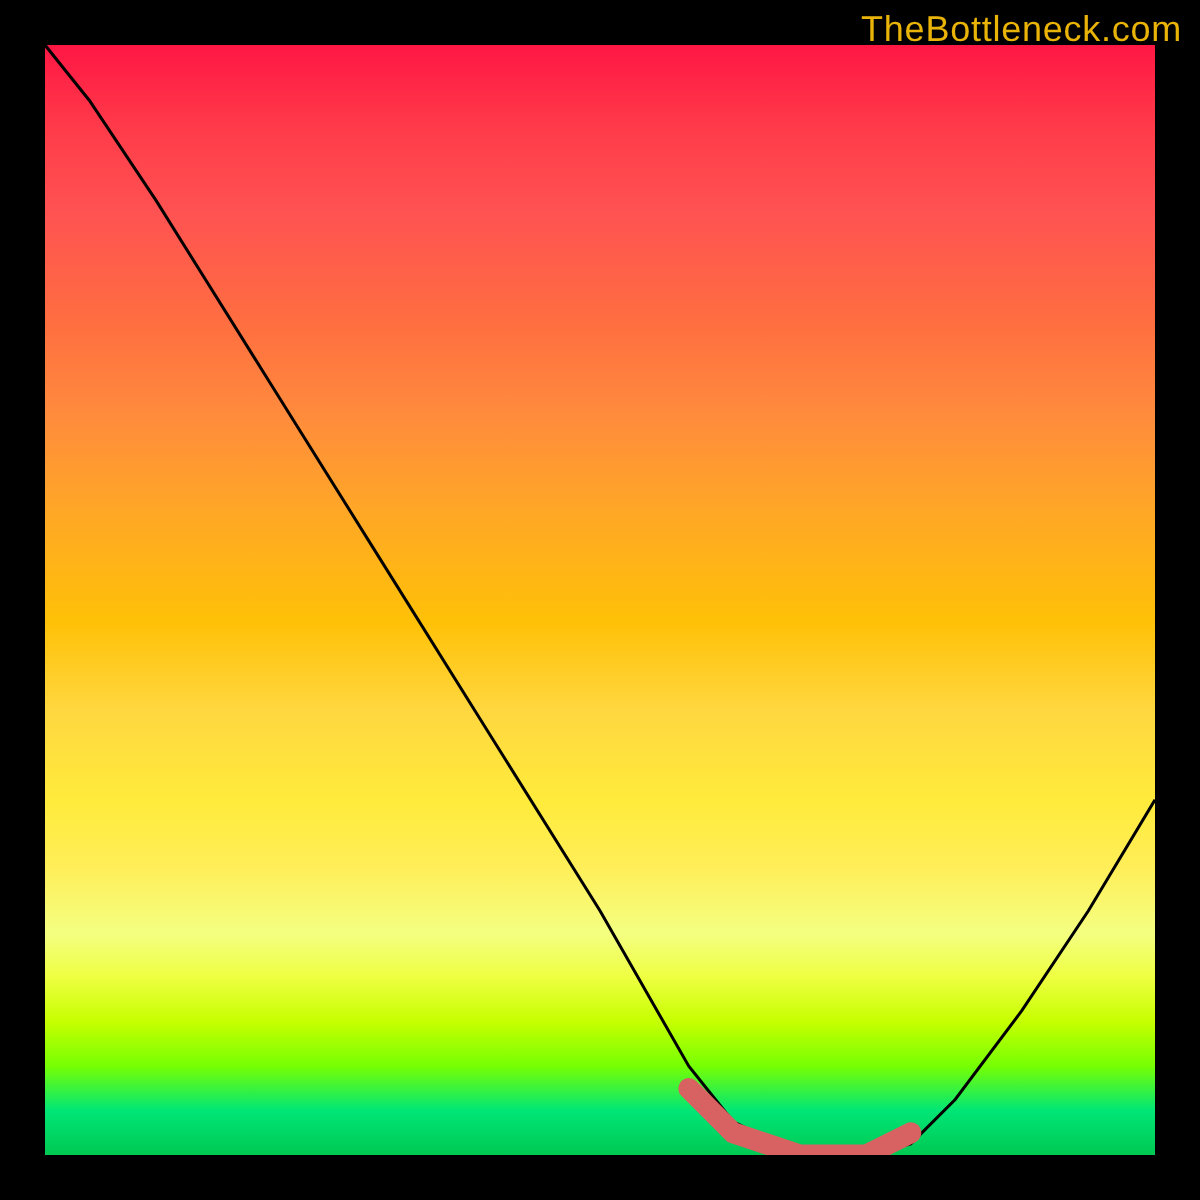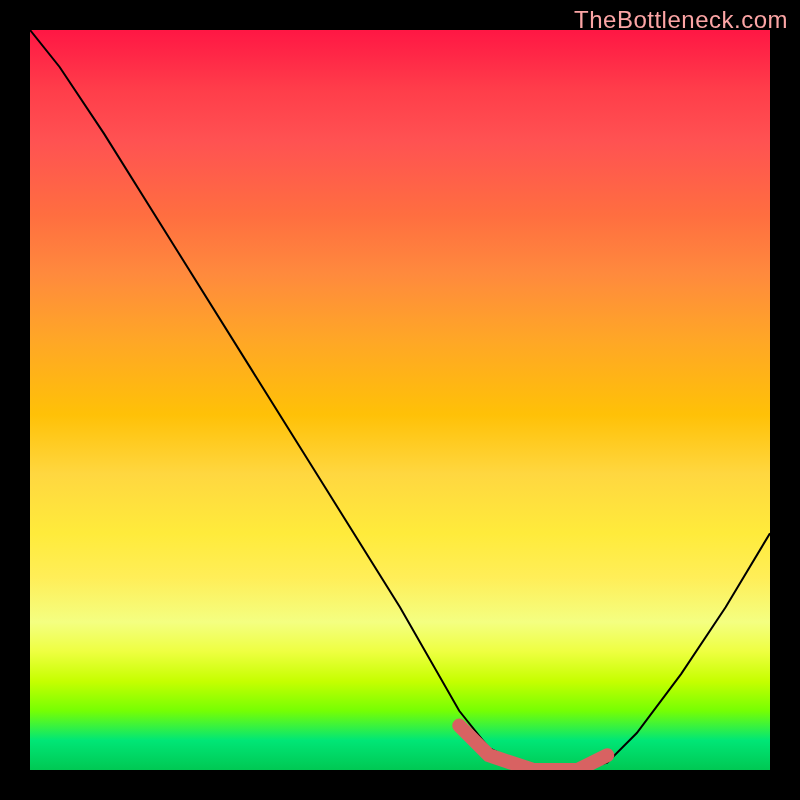--- a/index.html
+++ b/index.html
@@ -1,18 +1,18 @@
 <!DOCTYPE html>
 <html><head>
 <meta charset="utf-8">
 <style>
   * { margin: 0; padding: 0; box-sizing: border-box; }
   html, body { width: 800px; height: 800px; background: #000; overflow: hidden; font-family: Arial, sans-serif; }
   .frame { position: relative; width: 800px; height: 800px; background: #000; }
-  .watermark { position: absolute; top: 6px; right: 12px; color: #fca5a5; font-size: 24px; font-weight: 500; letter-spacing: 0.5px; z-index: 5; }
+  .watermark { position: absolute; top: 6px; right: 12px; color: #eab308; font-size: 24px; font-weight: 500; letter-spacing: 0.5px; z-index: 5; }
   .plot { position: absolute; left: 30px; top: 30px; width: 740px; height: 740px; }
   .gradient-bg { position: absolute; inset: 0; background: linear-gradient(to bottom,
       #ff1744 0%,
       #ff3d4a 8%,
       #ff5252 15%,
       #ff6e40 25%,
       #ff8a3d 33%,
       #ffa726 42%,
       #ffc107 52%,
       #ffd740 60%,

